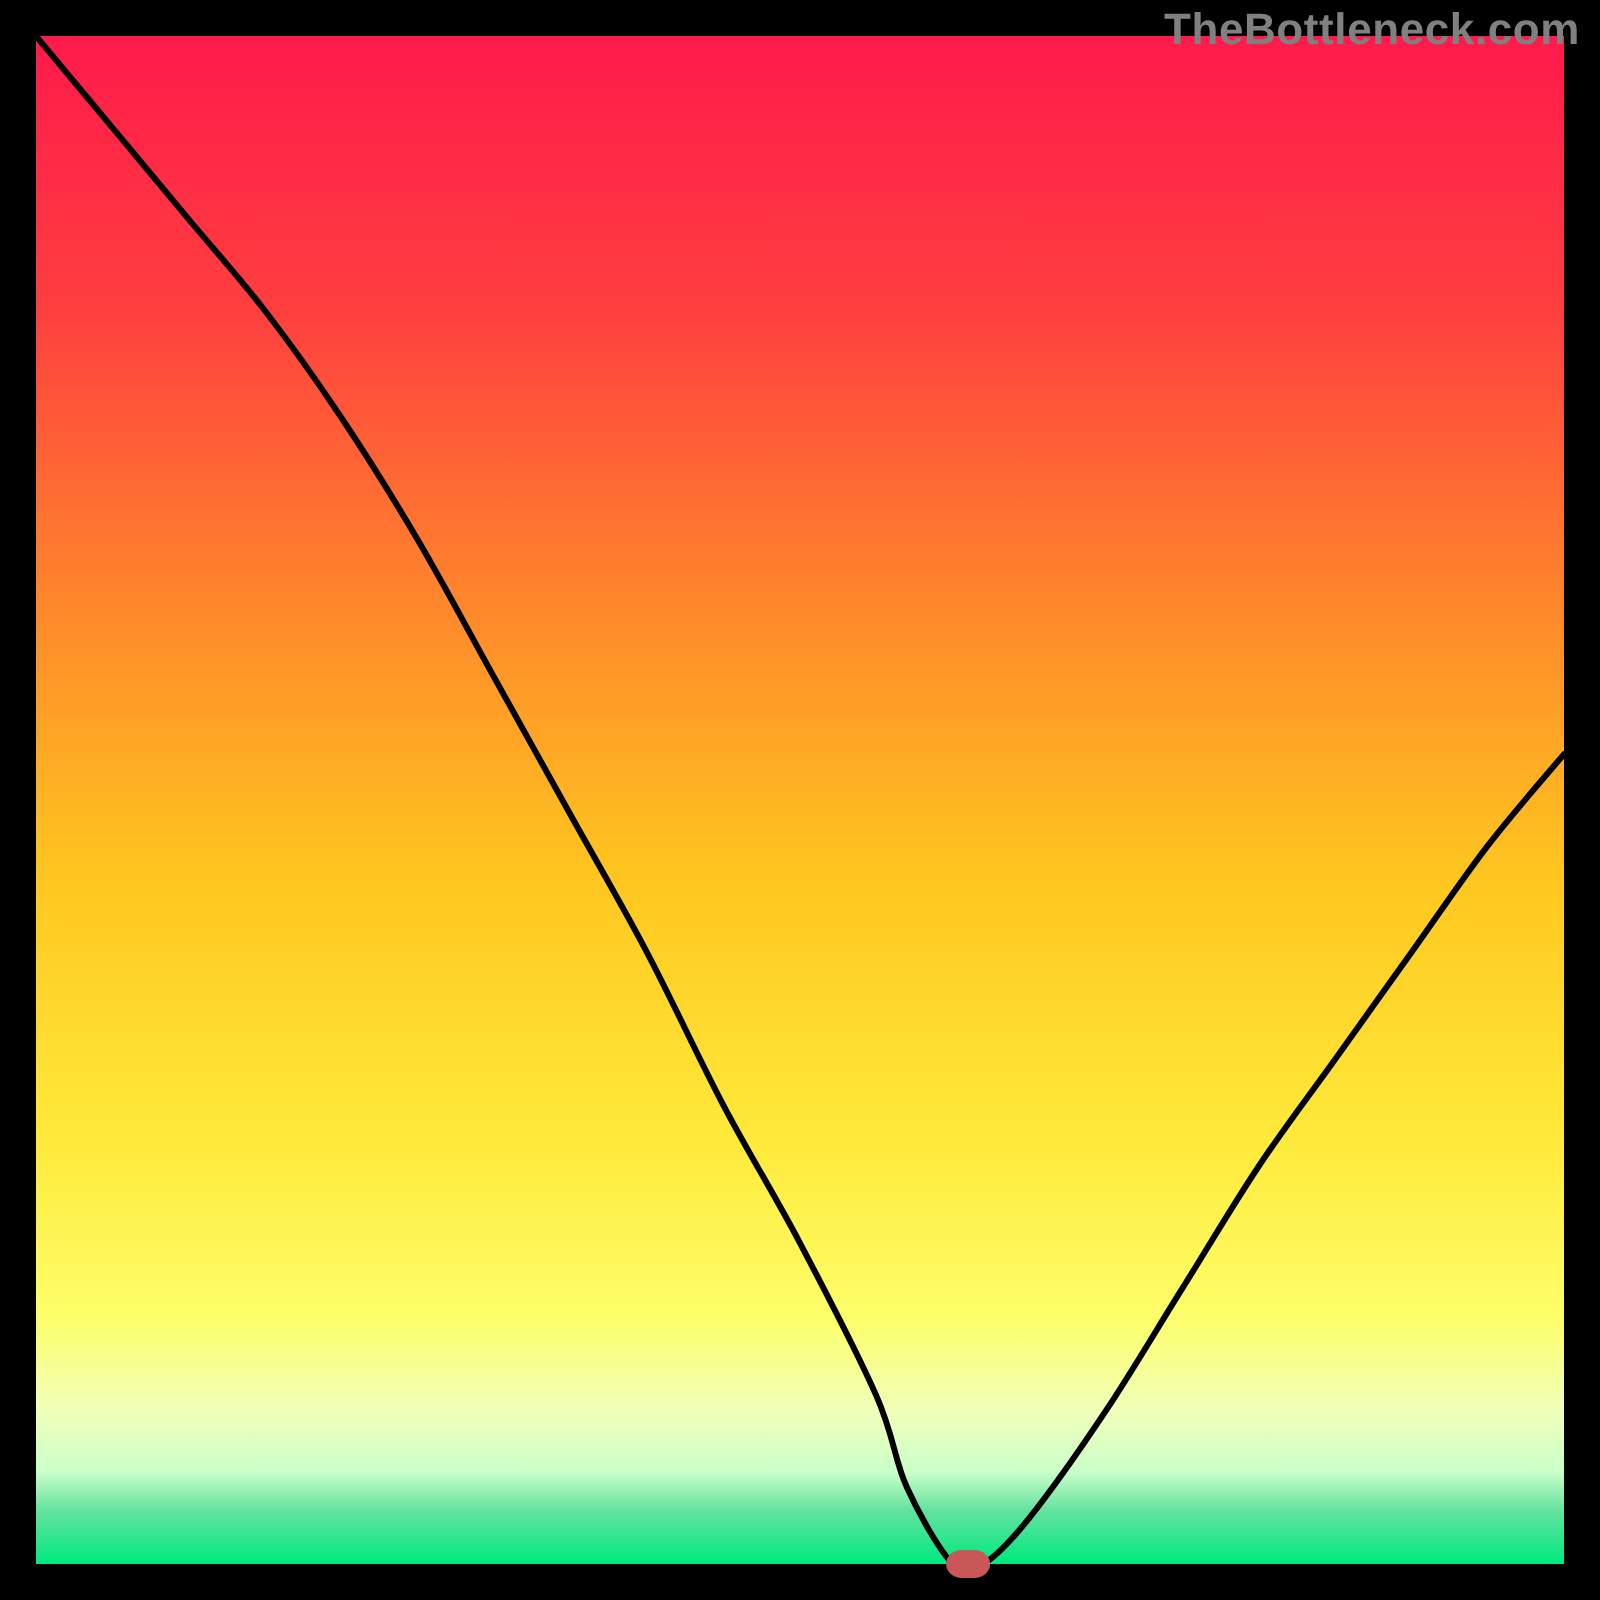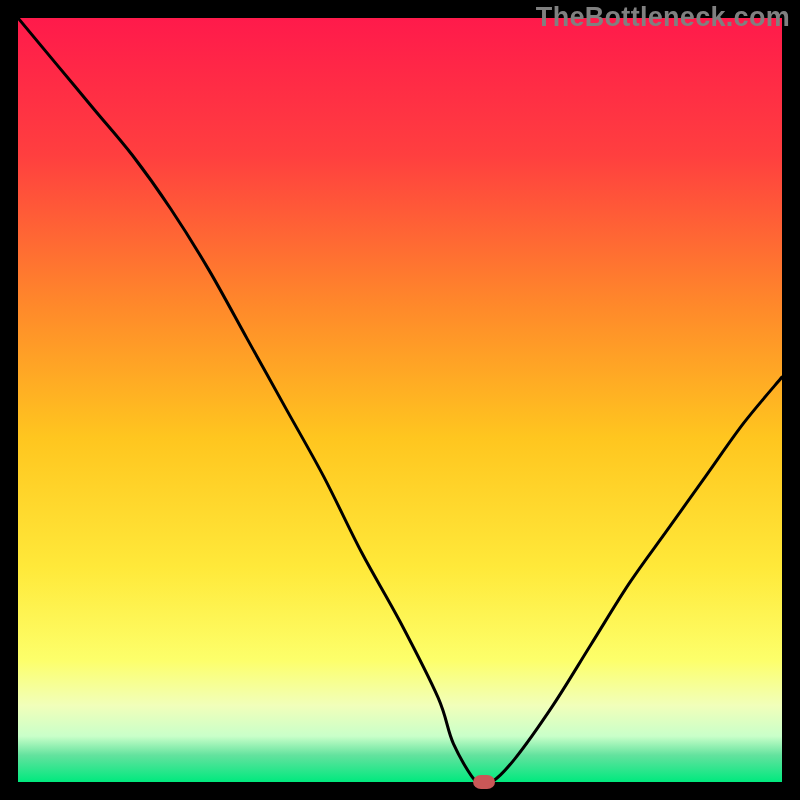--- a/index.html
+++ b/index.html
@@ -14,21 +14,21 @@
   .frame {
     width: 800px;
     height: 800px;
     position: relative;
   }
   .watermark {
     position: absolute;
     top: 2px;
     right: 10px;
     color: #808080;
-    font-size: 27px;
+    font-size: 22px;
     font-weight: bold;
     letter-spacing: 0.3px;
     z-index: 10;
   }
   svg {
     display: block;
   }
 </style>
 </head>
 <body>

